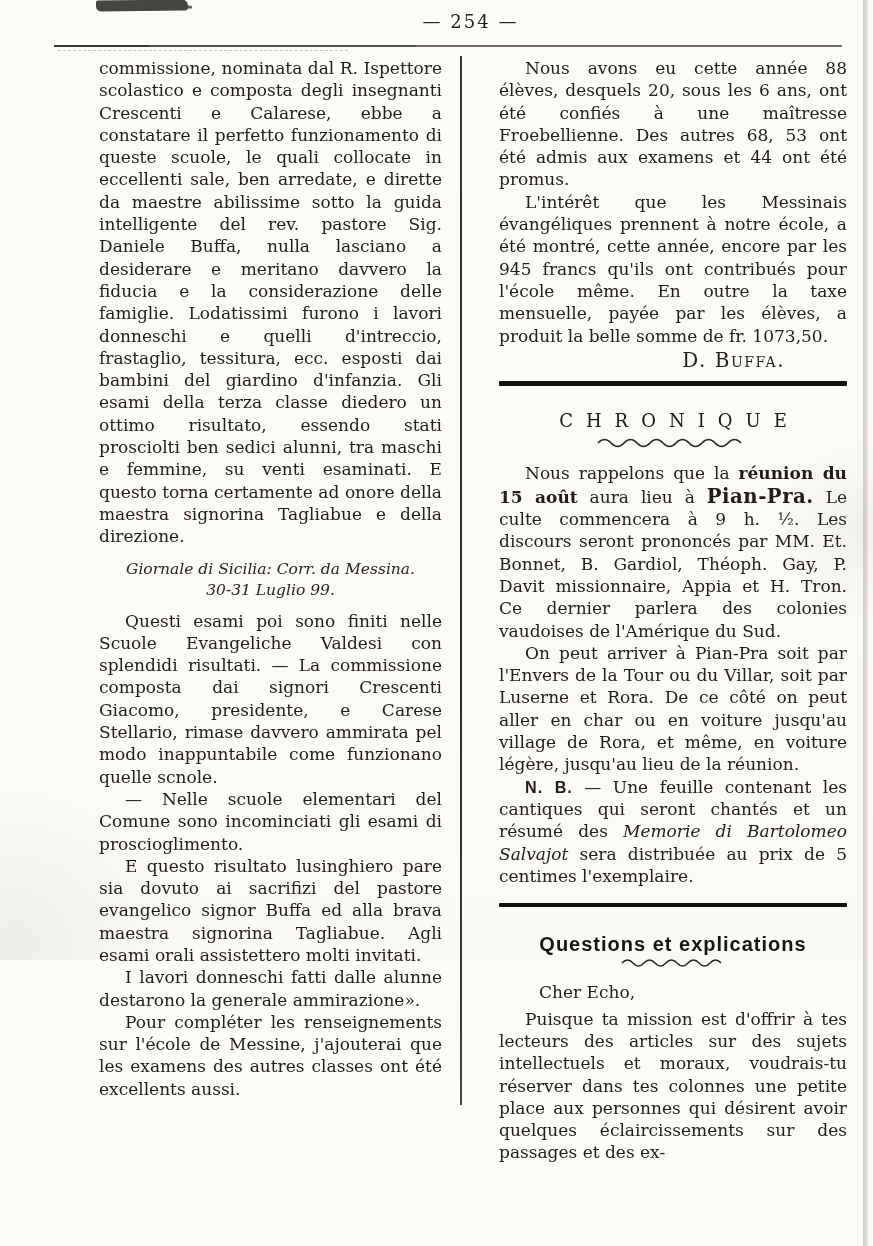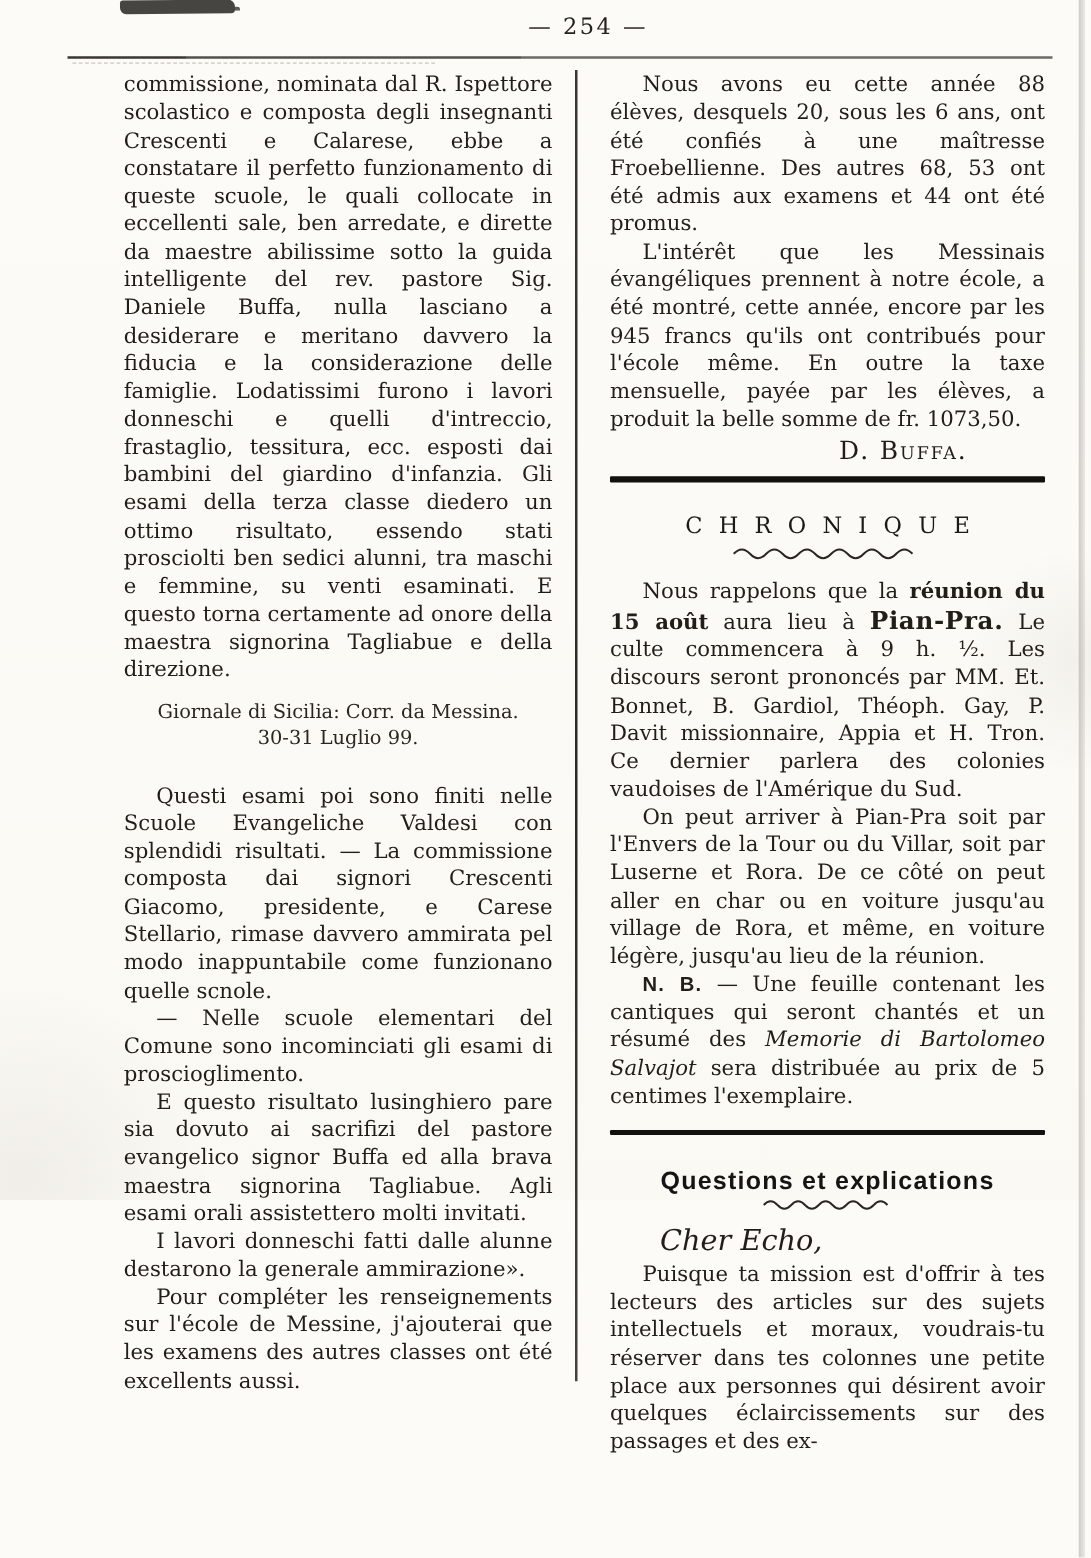--- a/index.html
+++ b/index.html
@@ -39,47 +39,47 @@
   .col-divider{
     position:absolute;left:460px;top:56px;width:2px;height:1049px;
     background:linear-gradient(#3a3734,#2b2926 60%,#45423e);
   }
   .scan-edge{
     position:absolute;left:863px;top:0;width:5px;height:1246px;
     background:linear-gradient(90deg,rgba(120,115,105,0.35),rgba(160,155,145,0.18));
   }
   .col{position:absolute;top:57px;font-size:17px;line-height:22.3px;text-align:justify;}
   .col.left{left:99px;width:343px;}
-  .col.right{left:488px;width:348px;}
+  .col.right{left:499px;width:348px;}
   .col p{margin:0;text-indent:26px;}
   .col p.noindent{text-indent:0;}
   .attribution{
-    text-align:center;font-size:15.5px;line-height:21px;
-    margin:11px 0 25px;color:#2a2620;
+    text-align:center;font-style:italic;font-size:15.5px;line-height:21px;
+    margin:11px 0 9px;color:#2a2620;
   }
   .signature{
     text-align:right;padding-right:62px;margin:2px 0 10px;
     font-variant:small-caps;letter-spacing:1.5px;font-size:20px;
   }
   .rule{height:5px;background:#121110;margin:8px 0 0;border-radius:1px;}
   .rule.second{margin-top:16px;height:4px;}
   .chronique-title{
     margin:24px 0 4px;text-align:center;font-weight:500;
     font-size:18px;letter-spacing:13px;text-indent:13px;
     font-family:"DejaVu Serif",serif;color:#1c1a17;
   }
   .squiggle{text-align:center;margin:0 0 14px;line-height:0;}
   .squiggle svg{display:inline-block;}
   .questions-title{
     margin:26px 0 2px;text-align:center;
     font-family:"Liberation Sans","DejaVu Sans",sans-serif;
     font-weight:700;font-size:20px;letter-spacing:1px;color:#171513;
   }
   .salutation{
-    font-style:italic;font-size:23px;margin:14px 0 4px !important;
+    font-size:17px;margin:14px 0 4px !important;
     text-indent:40px !important;text-align:left;
   }
   .run-b{font-weight:700;}
   .run-bl{font-weight:700;font-size:1.16em;letter-spacing:0.5px;}
   .run-i{font-style:italic;}
   .run-bs{font-weight:700;font-family:"Liberation Sans","DejaVu Sans",sans-serif;font-size:0.95em;letter-spacing:1px;}
 </style>
 </head>
 <body>
 

